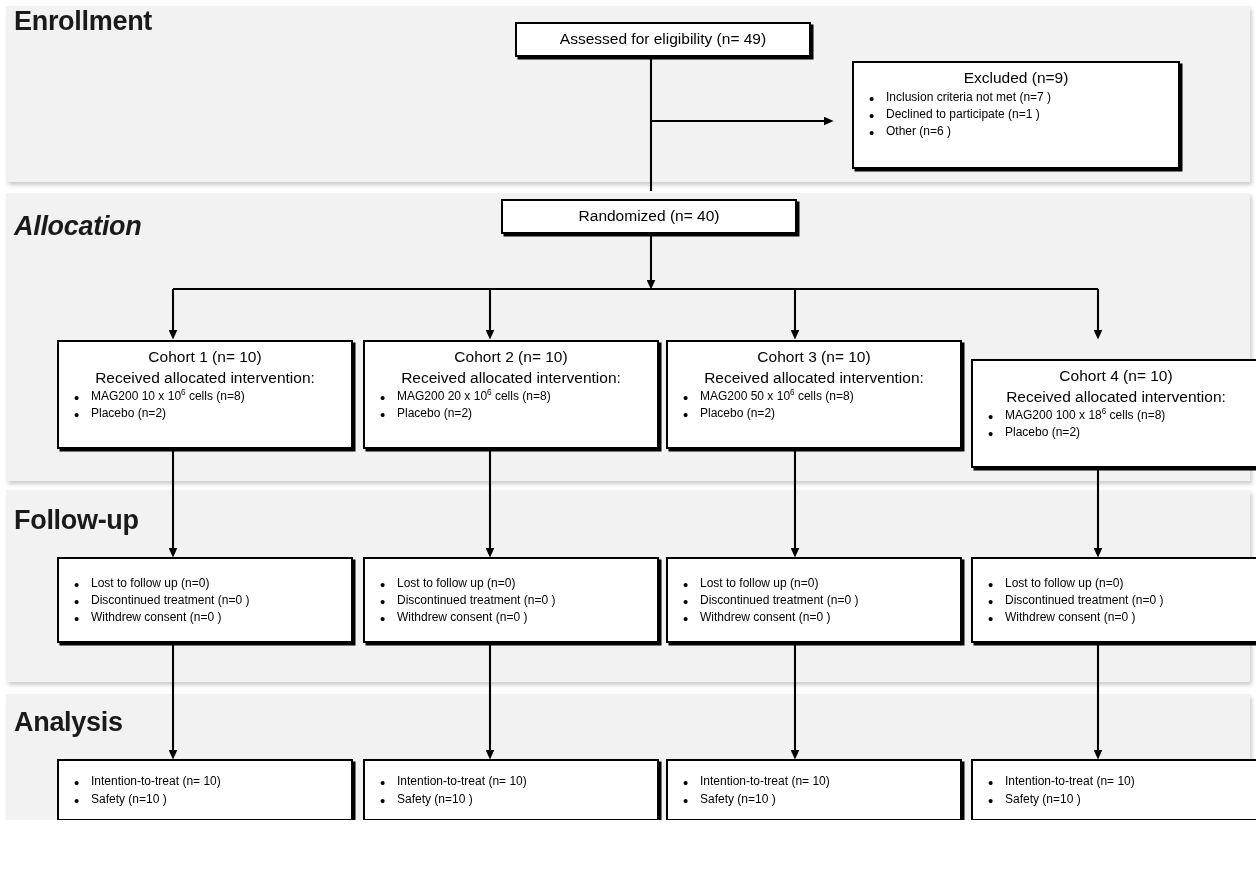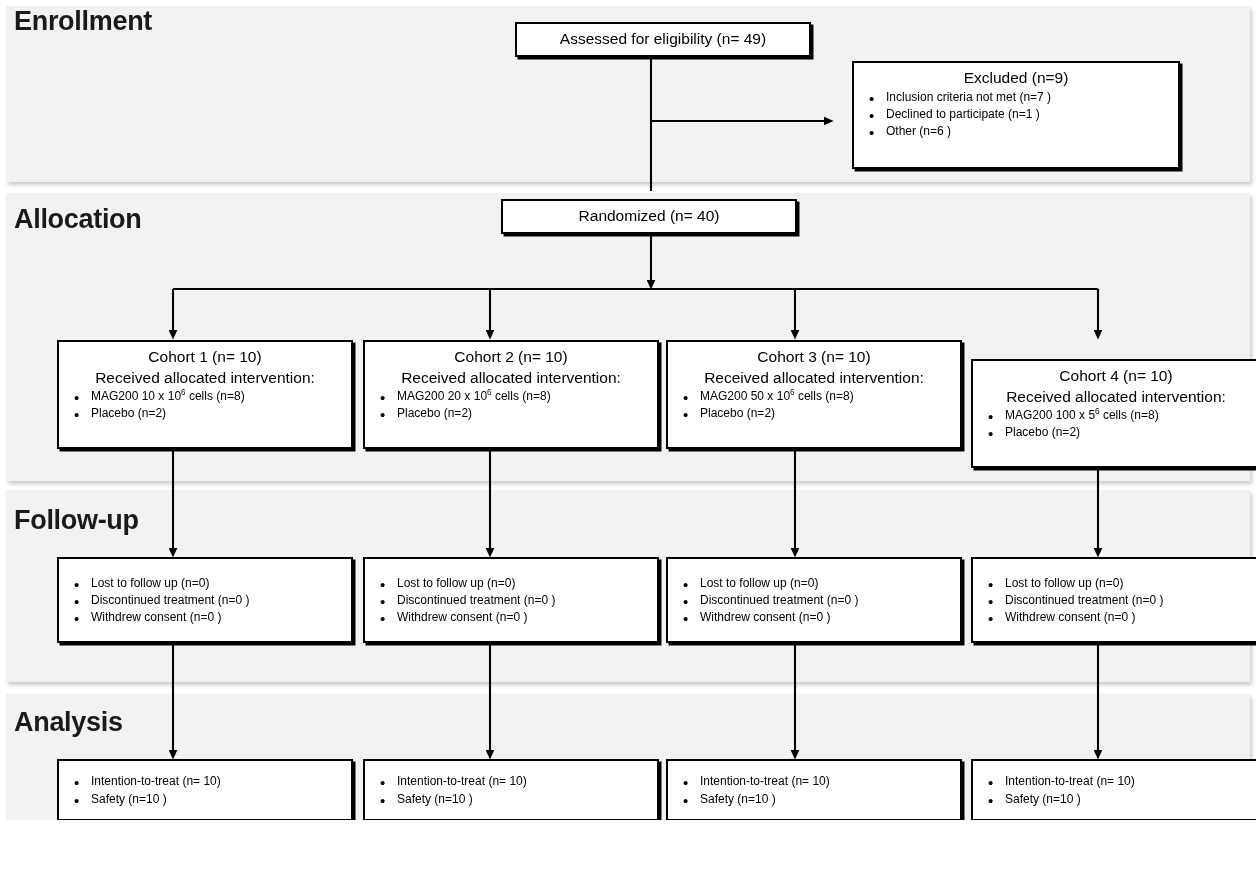--- a/index.html
+++ b/index.html
@@ -92,21 +92,21 @@
 <body>
 
 <div id="page">
 
   <div class="band" style="top:6px; height:176px;"></div>
   <div class="band" style="top:193px; height:288px;"></div>
   <div class="band" style="top:490px; height:192px;"></div>
   <div class="band" style="top:694px; height:180px;"></div>
 
   <div class="band-label" style="top:6px;">Enrollment</div>
-  <div class="band-label" style="top:204px;">Allocation</div>
+  <div class="band-label" style="top:211px;font-style:italic;">Allocation</div>
   <div class="band-label" style="top:505px;">Follow-up</div>
   <div class="band-label" style="top:707px;">Analysis</div>
 
   <svg id="connectors" viewBox="0 0 1256 884">
     <defs>
       <marker id="ah" markerWidth="10" markerHeight="9" refX="0.4" refY="4.5" orient="auto" markerUnits="userSpaceOnUse">
         <path d="M0,0 L10,4.5 L0,9 z" fill="#000000"></path>
       </marker>
     </defs>
     <g stroke="#000000" stroke-width="2.1" fill="none">
@@ -177,21 +177,21 @@
     <ul>
       <li><span class="nowrap"><span>MAG200 50 x 10</span><sup>6</sup><span> cells (n=8)</span></span></li>
       <li>Placebo (n=2)</li>
     </ul>
   </div>
 
   <div class="nbox pad" style="left:955px; top:359px; width:290px; height:109px;">
     <div class="ctr">Cohort 4 (n= 10)</div>
     <div class="ctr">Received allocated intervention:</div>
     <ul>
-      <li><span class="nowrap"><span>MAG200 100 x 5</span><sup>6</sup><span> cells (n=8)</span></span></li>
+      <li><span class="nowrap"><span>MAG200 100 x 18</span><sup>6</sup><span> cells (n=8)</span></span></li>
       <li>Placebo (n=2)</li>
     </ul>
   </div>
 
   <div class="nbox pad" style="left:41px; top:557px; width:296px; height:86px; display:flex; align-items:center;">
     <ul>
       <li>Lost to follow up (n=0)</li>
       <li>Discontinued treatment (n=0 )</li>
       <li>Withdrew consent (n=0 )</li>
     </ul>

